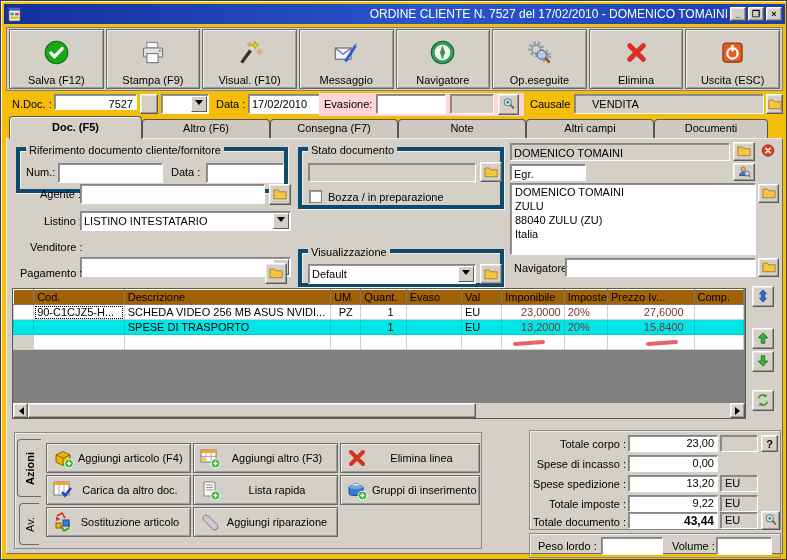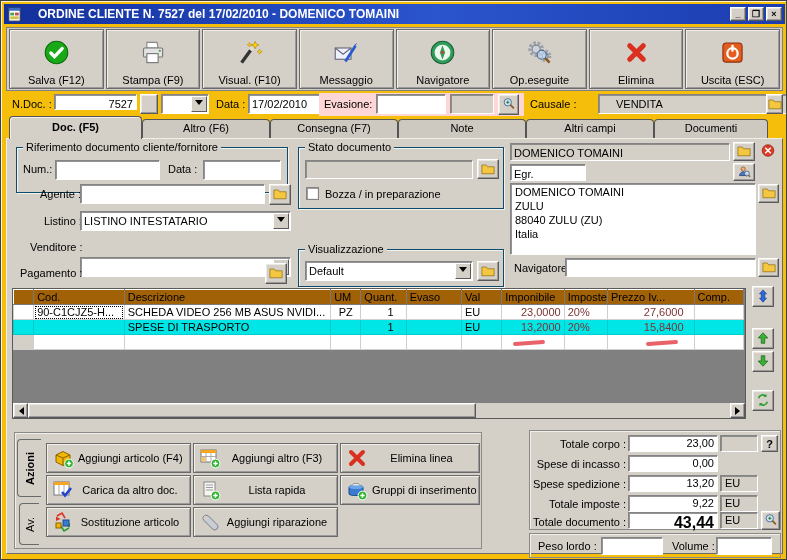--- a/index.html
+++ b/index.html
@@ -9,30 +9,30 @@
             font-size:11px; color:#000; }
   .abs { position:absolute; }
 
   
   .raised { background:#d4d0c8; border:1px solid; border-color:#ffffff #5a5a5a #5a5a5a #ffffff;
             box-shadow:inset -1px -1px 0 #9a9a9a, inset 1px 1px 0 #ece9e2; }
   .sunken { background:#fff; border:1px solid; border-color:#848484 #ffffff #ffffff #848484;
             box-shadow:inset 1px 1px 0 rgba(60,60,60,.55); }
   .graysunken { background:#d4d0c8; border:1px solid; border-color:#848484 #ffffff #ffffff #848484;
             box-shadow:inset 1px 1px 0 rgba(60,60,60,.45); }
-  .groupbox { border:1px solid #0c4a6e; box-shadow:inset 1px 1px 0 #f4f2ec, 1px 1px 0 #f4f2ec; }
+  .groupbox { border:4px solid #0c4a6e; box-shadow:inset 1px 1px 0 #f4f2ec, 1px 1px 0 #f4f2ec; }
   .grouplabel { position:absolute; top:-7px; left:6px; background:#d4d0c8; padding:0 3px; line-height:12px; }
   .field-text { padding:2px 3px; line-height:15px; white-space:nowrap; overflow:hidden; }
 
   
   .titlebar { left:3px; top:3px; width:781px; height:20px;
               background:linear-gradient(90deg,#13309c 0%,#2b55cd 55%,#1b3db0 100%);
               display:flex; align-items:center; padding:0 3px; }
-  .titlebar .ttl { color:#fff; font-weight:bold; font-size:12px; margin-left:16px; flex:1;
-                   white-space:nowrap; overflow:hidden; }
+  .titlebar .ttl { color:#fff; font-weight:normal; font-size:12px; margin-left:4px; flex:1;
+                   white-space:nowrap; overflow:hidden;text-align:right; }
   .winbtn { width:16px; height:14px; margin-left:2px; font-size:9px; line-height:12px; text-align:center;
             font-weight:bold; cursor:default; }
 
   
   .toolbar { left:5px; top:26px; width:777px; height:64px; background:#d4d0c8;
              border:1px solid #808080; display:flex; padding:1px; }
   .tb-btn { flex:1; margin:0 1px; background:#d4d0c8; border:1px solid #6a6a6a;
             box-shadow:inset 1px 1px 0 #f2efe9, inset -1px -1px 0 #9a9a9a;
             display:flex; flex-direction:column; align-items:center; justify-content:flex-end;
             padding-bottom:2px; cursor:default; }
@@ -239,21 +239,21 @@
       <div class="abs graysunken field-text" style="left:131px; top:1px; width:44px; height:20px;"></div>
       <div class="abs raised sqbtn" style="left:179px; top:1px; width:21px; height:21px;">
         <span><svg viewBox="0 0 16 16" width="14" height="14">
               <circle cx="6.5" cy="6.5" r="4.5" fill="#cfe4f5" stroke="#3a5a8a"></circle>
               <line x1="9.8" y1="9.8" x2="14" y2="14" stroke="#8a5a20" stroke-width="2.2"></line>
               <path d="M6.5 4.5v4M4.5 6.5h4" stroke="#2a7a2a" stroke-width="1.2"></path>
             </svg></span>
       </div>
     </div>
     <span class="lbl" style="left:524px; top:5px;">Causale :</span>
-    <div class="abs graysunken field-text" style="left:592px; top:1px; width:190px; height:20px;padding-left:17px;">VENDITA</div>
+    <div class="abs graysunken field-text" style="left:568px; top:1px; width:190px; height:20px;padding-left:17px;">VENDITA</div>
     <div class="abs raised sqbtn" style="left:760px; top:1px; width:17px; height:20px;">
       <span><svg viewBox="0 0 16 14" width="13" height="12">
             <path d="M1 3h5l1.5 2H15v8H1z" fill="#f5c63f" stroke="#8a6a10" stroke-width=".8"></path>
           </svg></span>
     </div>
   </div>
 
   <div class="abs tabbar">
     <div class="tab active" style="left:3px; width:133px;">Doc. (F5)</div>
     <div class="tab" style="left:136px; width:128px;">Altro (F6)</div>
@@ -579,21 +579,21 @@
 
       <span class="trow-label" style="left:2px; top:47px;">Spese spedizione :</span>
       <div class="sunken tval" style="top:44px;">13,20</div>
       <div class="graysunken tcur" style="top:44px;">EU</div>
 
       <span class="trow-label" style="left:2px; top:67px;">Totale imposte :</span>
       <div class="sunken tval" style="top:64px;">9,22</div>
       <div class="graysunken tcur" style="top:64px;">EU</div>
 
       <span class="trow-label" style="left:2px; top:85px;">Totale documento :</span>
-      <div class="sunken tval" style="top:81px; font-weight:bold; font-size:16px;">43,44</div>
+      <div class="sunken tval" style="top:81px; font-weight:bold; font-size:12px;">43,44</div>
       <div class="graysunken tcur" style="top:81px;">EU</div>
       <div class="abs raised sqbtn" style="left:231px; top:80px; width:19px; height:19px;">
         <span><svg viewBox="0 0 16 16" width="13" height="13">
               <circle cx="6.5" cy="6.5" r="4.5" fill="#cfe4f5" stroke="#3a5a8a"></circle>
               <line x1="9.8" y1="9.8" x2="14" y2="14" stroke="#8a5a20" stroke-width="2.2"></line>
               <path d="M6.5 4.5v4M4.5 6.5h4" stroke="#2a7a2a" stroke-width="1.2"></path>
             </svg></span>
       </div>
     </div>
 

